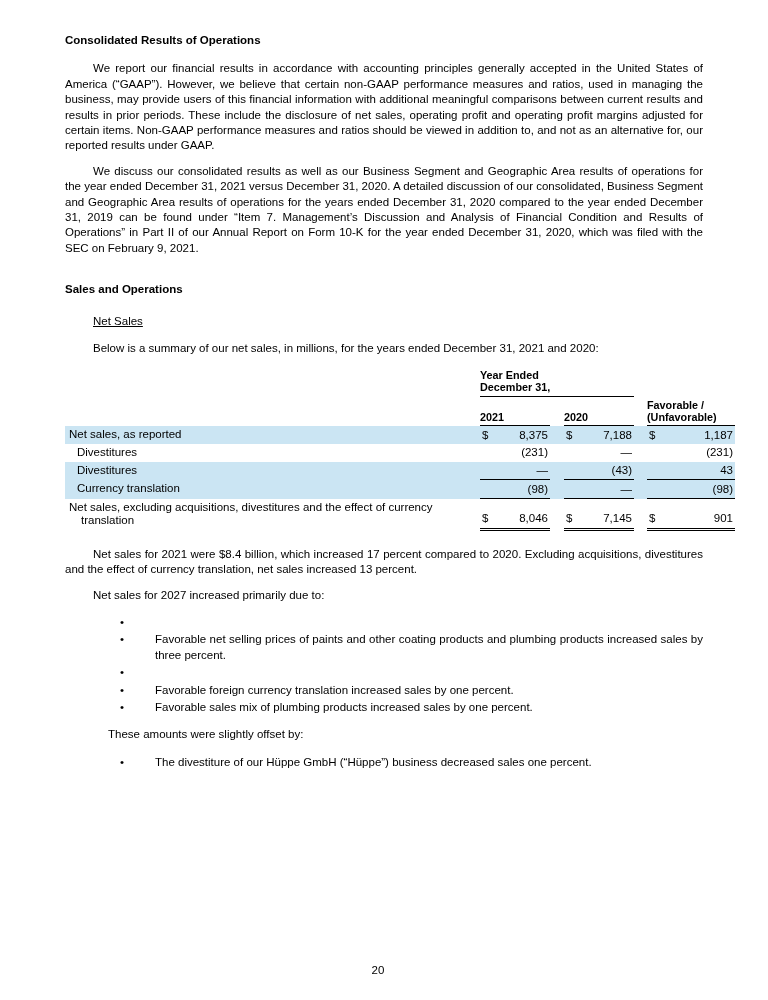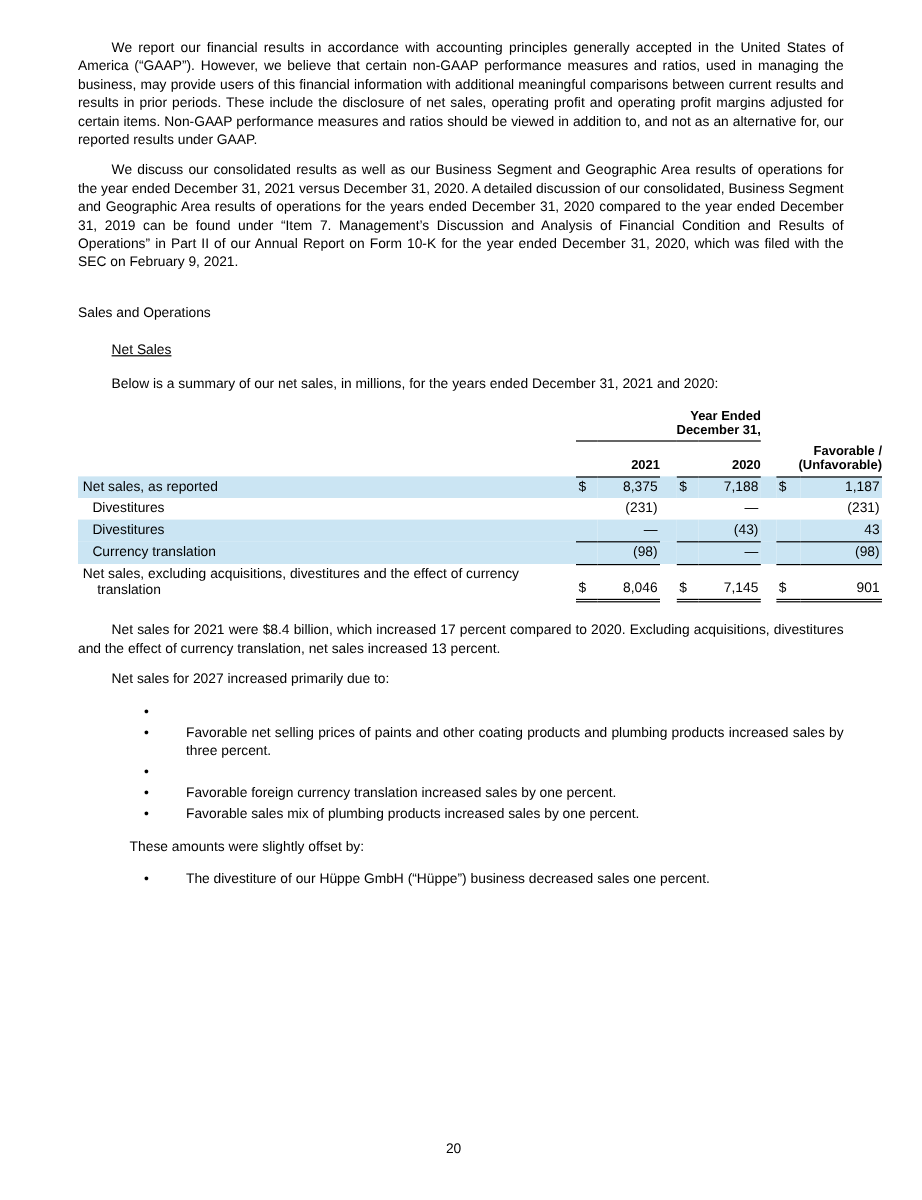--- a/index.html
+++ b/index.html
@@ -10,21 +10,21 @@
     font-family: "Liberation Sans", sans-serif;
     position: relative;
     overflow: hidden;
   }
   .page {
     padding: 33px 65px 0 65px;
     font-size: 11.5px;
     line-height: 15.4px;
   }
   .heading { font-weight: bold; margin: 0 0 13px 0; }
-  .heading-2 { font-weight: normal; margin: 4px 0 16px 0; }
+  .heading-2 { font-weight: bold; margin: 4px 0 16px 0; }
   .para { text-align: justify; text-indent: 28px; margin: 0 0 10px 0; }
   .para-big-gap { margin-bottom: 26px; }
   .subheading-underline {
     margin: 0 0 12px 0;
     padding-left: 28px;
   }
   .subheading-underline span { text-decoration: underline; }
   .para-intro { text-indent: 28px; margin: 0 0 4px 0; }
   .para-indent-lg { text-indent: 43px; margin: 12px 0 12px 0; }
 
@@ -37,21 +37,21 @@
     font-size: 11.5px;
   }
   .ns-table td {
     padding: 2.5px 0;
     vertical-align: top;
     line-height: 12.8px;
   }
   .ns-table .hdr {
     font-weight: bold;
     font-size: 10.8px;
-    text-align: right;
+    text-align: left;
     line-height: 12px;
   }
   .ns-table .u { border-bottom: 1px solid #000; }
   .ns-table .vb { vertical-align: bottom; }
   .ns-table td.lbl { text-align: left; padding-left: 4px; }
   .ns-table td.lbl-indent { padding-left: 12px; }
   .ns-table td.lbl-hang { padding-left: 16px; text-indent: -12px; }
   .ns-table td.cur { text-align: left; padding-left: 2px; }
   .ns-table td.val { text-align: right; padding-right: 2px; }
   tr.shade td { background: var(--row-shade, #cbe5f3); }
@@ -62,32 +62,33 @@
   }
 
   
   .bullet-list { margin: 12px 0 2px 0; }
   .bullet-row { display: flex; padding-left: 55px; margin: 0 0 2px 0; }
   .bullet-marker { width: 35px; flex: none; }
   .bullet-text { flex: 1; text-align: justify; }
 
   .page-number {
     position: absolute;
-    bottom: 36px;
+    bottom: 24px;
     left: 0;
     width: 756px;
     text-align: center;
     font-size: 11.5px;
   }
 </style>
 </head>
 <body>
 
 <div class="page">
 
+  <div class="heading">Consolidated Results of Operations</div>
 
   <p class="para">We report our financial results in accordance with accounting principles generally accepted in the United States of America (“GAAP”). However, we believe that certain non-GAAP performance measures and ratios, used in managing the business, may provide users of this financial information with additional meaningful comparisons between current results and results in prior periods. These include the disclosure of net sales, operating profit and operating profit margins adjusted for certain items. Non-GAAP performance measures and ratios should be viewed in addition to, and not as an alternative for, our reported results under GAAP.</p>
 
   <p class="para para-big-gap">We discuss our consolidated results as well as our Business Segment and Geographic Area results of operations for the year ended December 31, 2021 versus December 31, 2020. A detailed discussion of our consolidated, Business Segment and Geographic Area results of operations for the years ended December 31, 2020 compared to the year ended December 31, 2019 can be found under “Item 7. Management’s Discussion and Analysis of Financial Condition and Results of Operations” in Part II of our Annual Report on Form 10-K for the year ended December 31, 2020, which was filed with the SEC on February 9, 2021.</p>
 
   <div class="heading-2">Sales and Operations</div>
 
   <div class="subheading-underline"><span>Net Sales</span></div>
 
   <p class="para">Below is a summary of our net sales, in millions, for the years ended December 31, 2021 and 2020:</p>

